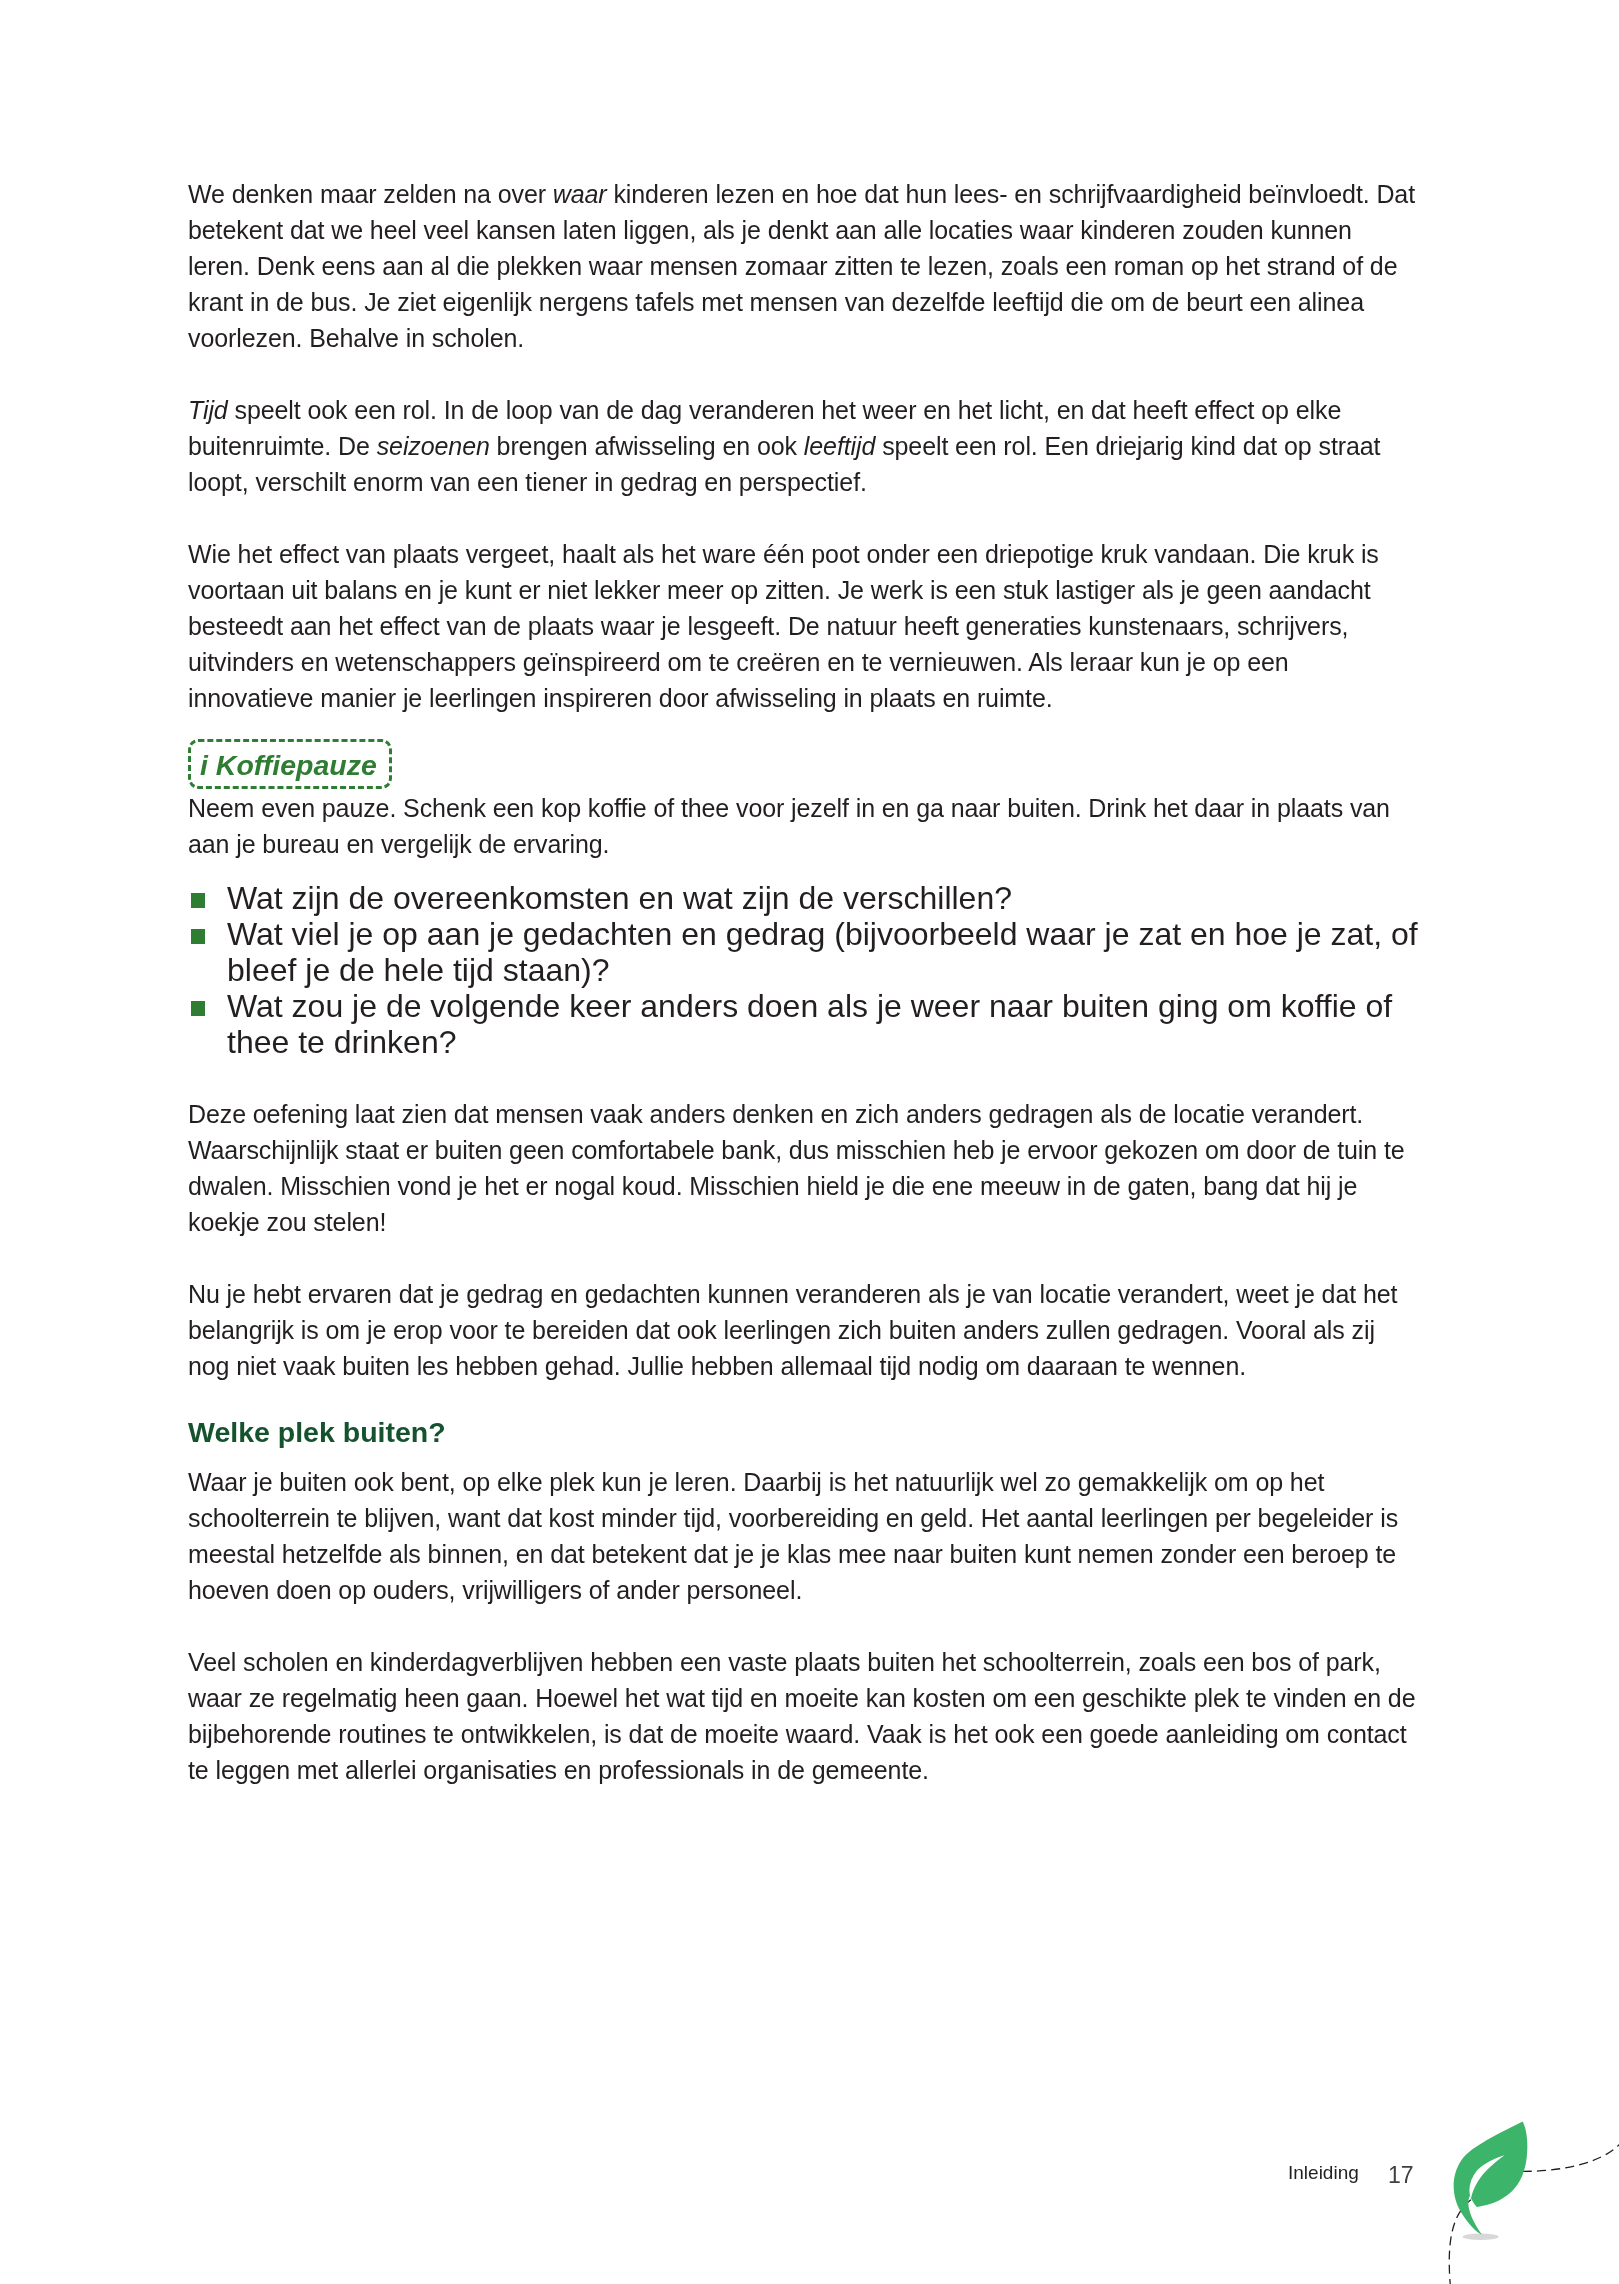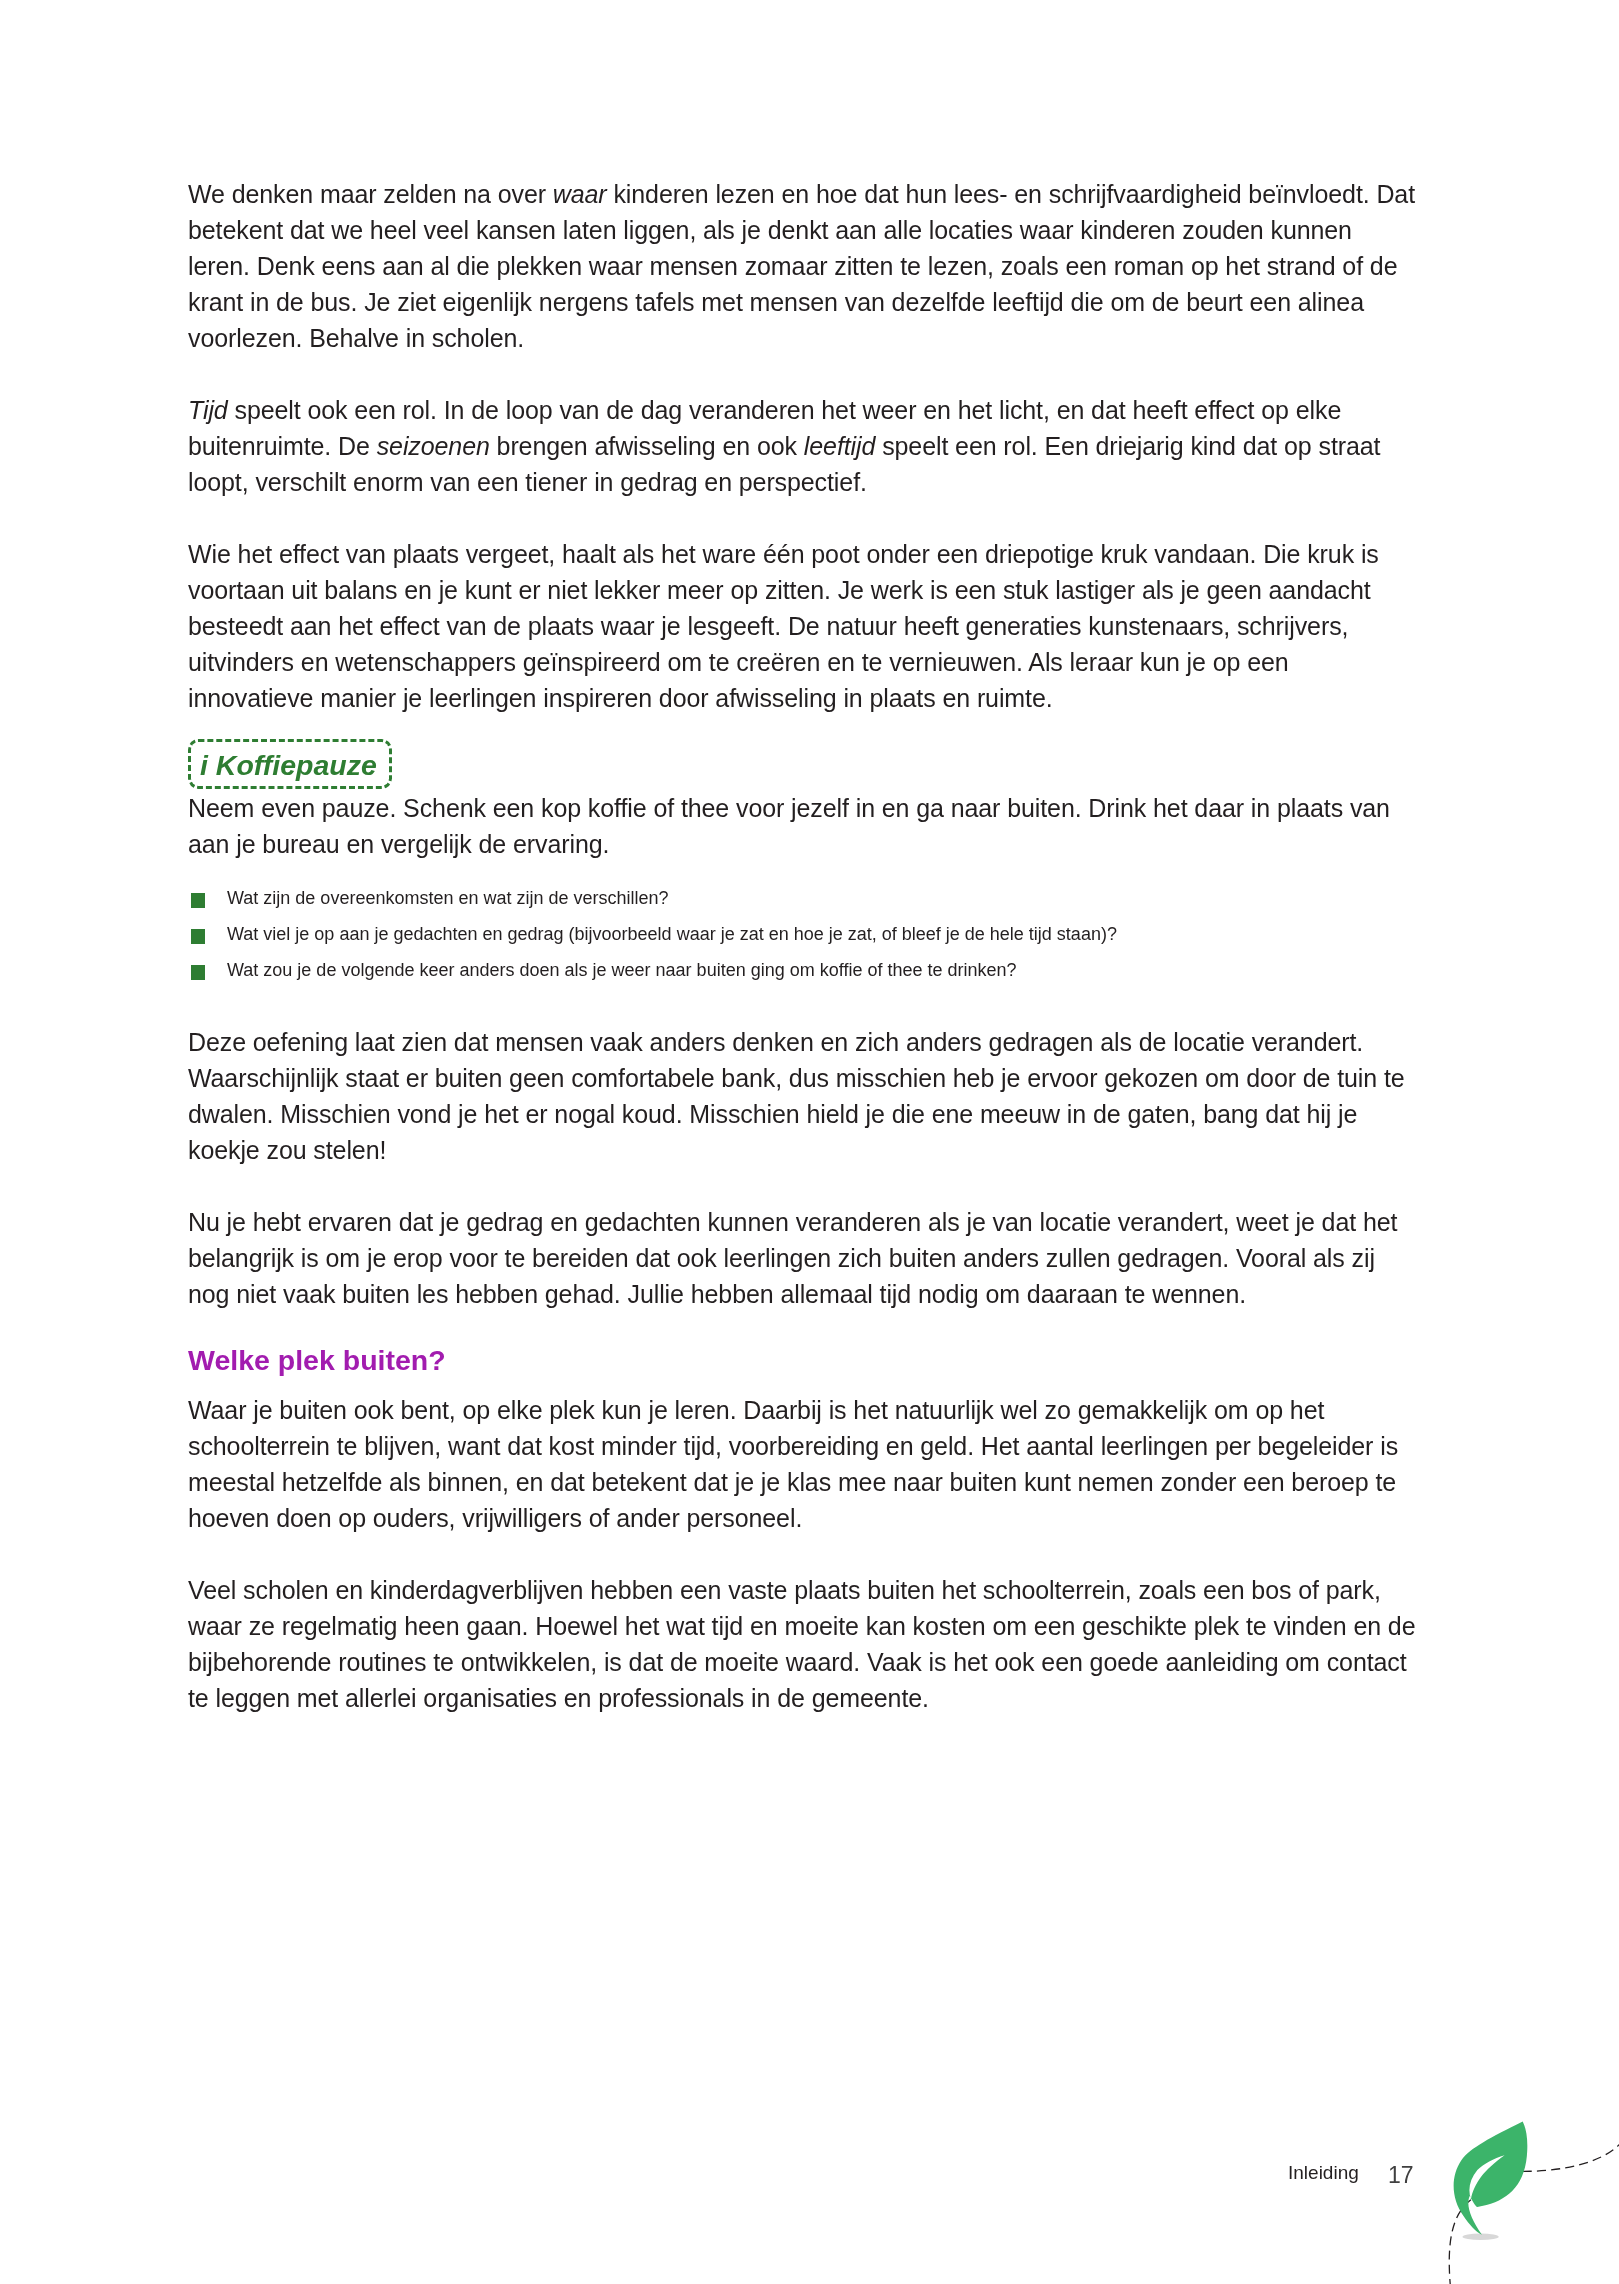--- a/index.html
+++ b/index.html
@@ -6,23 +6,23 @@
   body { width: 1619px; height: 2284px; position: relative; overflow: hidden;
          font-family: "Liberation Sans", sans-serif; color: #231f20; }
   .page { position: absolute; left: 188px; top: 176px; width: 1231px; }
   p { margin: 0; font-size: 25px; line-height: 36px; letter-spacing: -0.1px; }
   .para { margin-bottom: 36px; }
   em { font-style: italic; }
   .box-title { display: inline-block; border: 3.9px dashed #2e7d32; border-radius: 10.4px;
                padding: 2.6px 11.7px 1.3px 9px; margin-top: 5.2px; margin-bottom: 1.3px;
                color: #2e7d32; font-weight: bold; font-size: 28.5px; line-height: 40px; font-style: italic; }
   ul.bullets { list-style: none; margin: 18px 0 36px 0; padding: 0; }
-  ul.bullets li { position: relative; padding-left: 39px; font-size: 18px; line-height: 36px; }
+  ul.bullets li { position: relative; padding-left: 39px; font-size: 32px; line-height: 36px; }
   ul.bullets li .sq { position: absolute; left: 2.6px; top: 13px; width: 14.3px; height: 14.3px; background: #2e7d32; }
-  h2 { margin: 7.8px 0 11.7px 0; color: #a21caf; font-size: 28.5px; line-height: 39px; font-weight: bold; }
+  h2 { margin: 7.8px 0 11.7px 0; color: #14532d; font-size: 28.5px; line-height: 39px; font-weight: bold; }
   .footer-label { position: absolute; left: 1288px; top: 2162px; font-size: 19px; color: #231f20; }
   .footer-num { position: absolute; left: 1388px; top: 2162px; font-size: 23px; color: #404040; }
   .deco { position: absolute; left: 1393px; top: 2073px; width: 227px; height: 211px; }
 </style>
 </head>
 <body>
 
 <div class="page">
 
   <p class="para"><span>We denken maar zelden na over </span><em>waar</em><span> kinderen lezen en hoe dat hun lees- en schrijfvaardigheid beïnvloedt. Dat betekent dat we heel veel kansen laten liggen, als je denkt aan alle locaties waar kinderen zouden kunnen leren. Denk eens aan al die plekken waar mensen zomaar zitten te lezen, zoals een roman op het strand of de krant in de bus. Je ziet eigenlijk nergens tafels met mensen van dezelfde leeftijd die om de beurt een alinea voorlezen. Behalve in scholen.</span></p>

